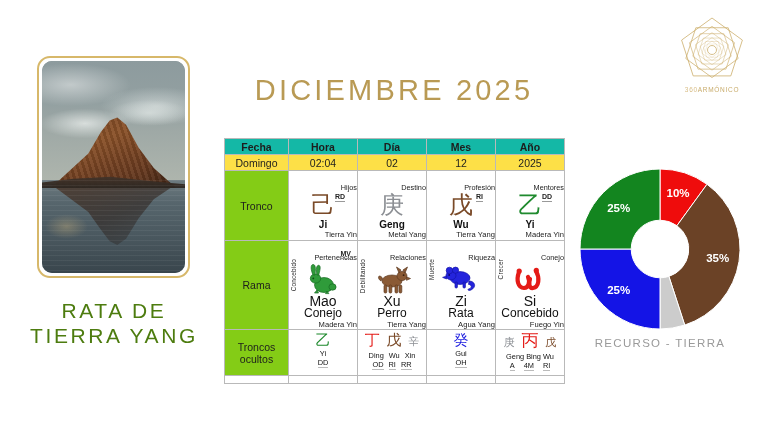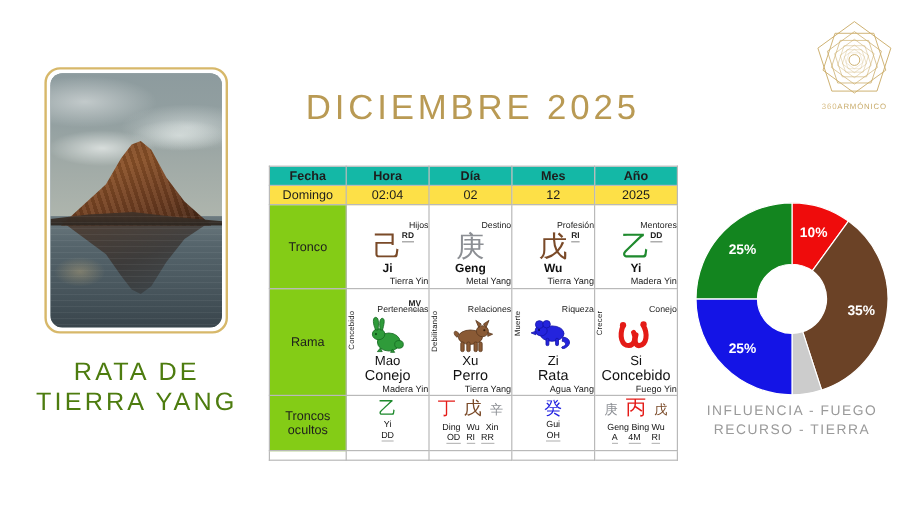--- a/index.html
+++ b/index.html
@@ -138,21 +138,21 @@
 
   
   .rama { position:relative; height:85px; padding:1px 0 2px; }
   .rama .animal { height:33px; position:relative; }
   .rama .animal svg { position:absolute; left:50%; top:0; transform:translateX(-50%); }
   .vlabel {
     position:absolute; left:1px; top:18px;
     writing-mode:vertical-rl; transform:rotate(180deg);
     font-size:6.4px; color:#222; letter-spacing:.2px;
   }
-  .animal-name { font-size:11px; line-height:12px; color:#111; }
+  .animal-name { font-size:14px; line-height:12px; color:#111; }
   .animal-es   { font-size:12px; line-height:13px; color:#111; }
 
   
   .hidden { height:43px; padding:1px 0 1px; }
   .hglyphs { font-size:15px; line-height:18px; font-family:"DejaVu Sans", sans-serif; }
   .hglyphs span { margin:0 1px; }
   .hnames, .hcodes {
     display:flex; justify-content:center; gap:5px;
     font-size:7.4px; line-height:9px; color:#111;
   }
@@ -522,15 +522,14 @@
       <text x="42.70496397870563" y="129.29503602129438" text-anchor="middle" fill="#ffffff" font-size="11.5" font-weight="bold" font-family="&quot;Liberation Sans&quot;, sans-serif">25%</text>
       <path d="M 4 84.00000000000001
        A 80 80 0 0 1 83.99999999999999 4
        L 84 55.2
        A 28.799999999999997 28.799999999999997 0 0 0 55.2 84 Z" fill="#13851f" stroke="#ffffff" stroke-width="1"></path>
       <text x="42.704963978705614" y="46.70496397870563" text-anchor="middle" fill="#ffffff" font-size="11.5" font-weight="bold" font-family="&quot;Liberation Sans&quot;, sans-serif">25%</text>
     </svg>
 </div>
 
 <div id="legend">
-  <div>INFLUENCIA - FUEGO</div>
   <div>RECURSO - TIERRA</div>
 </div>
 
 </body></html>

